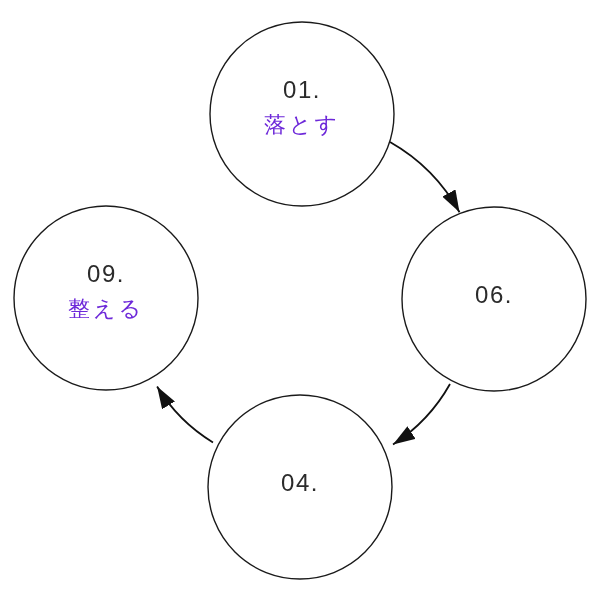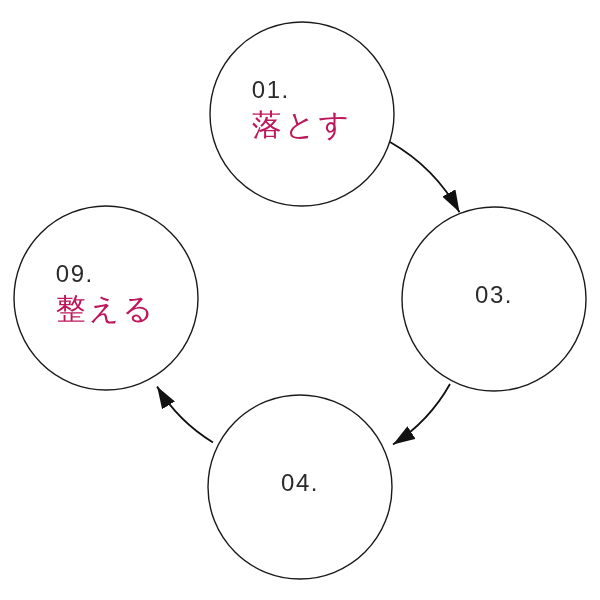--- a/index.html
+++ b/index.html
@@ -26,33 +26,34 @@
     stroke-width: 1.4;
   }
   .arrow-line {
     fill: none;
     stroke: #111111;
     stroke-width: 1.8;
   }
   .step {
     position: absolute;
     transform: translate(-50%, -50%);
+    text-align: center;
     white-space: nowrap;
   }
   .step-number {
     font-size: 24px;
     line-height: 30px;
     letter-spacing: 1.5px;
     color: #2b2b2b;
   }
   .step-label {
-    font-size: 30px;
+    font-size: 22px;
     line-height: 40px;
     letter-spacing: 3px;
-    color: #be185d;
+    color: #6d28d9;
   }
 </style>
 </head>
 <body>
 
 <div class="stage">
 
   <svg width="600" height="600" viewBox="0 0 600 600">
     <defs>
       <marker id="arrowhead" markerUnits="userSpaceOnUse" markerWidth="22" markerHeight="15" refX="22" refY="7.5" orient="auto">
@@ -69,21 +70,21 @@
     <path class="arrow-line" d="M 450 384 A 172 172 0 0 1 393 444.5" marker-end="url(#arrowhead)"></path>
     <path class="arrow-line" d="M 213 442.4 A 167 167 0 0 1 157.1 386.5" marker-end="url(#arrowhead)"></path>
   </svg>
 
   <div class="step" style="left:302px; top:110px">
     <div class="step-number">01.</div>
     <div class="step-label">落とす</div>
   </div>
 
   <div class="step" style="left:494px; top:295px">
-    <div class="step-number">03.</div>
+    <div class="step-number">06.</div>
   </div>
 
   <div class="step" style="left:300px; top:483px">
     <div class="step-number">04.</div>
   </div>
 
   <div class="step" style="left:106px; top:294px">
     <div class="step-number">09.</div>
     <div class="step-label">整える</div>
   </div>

